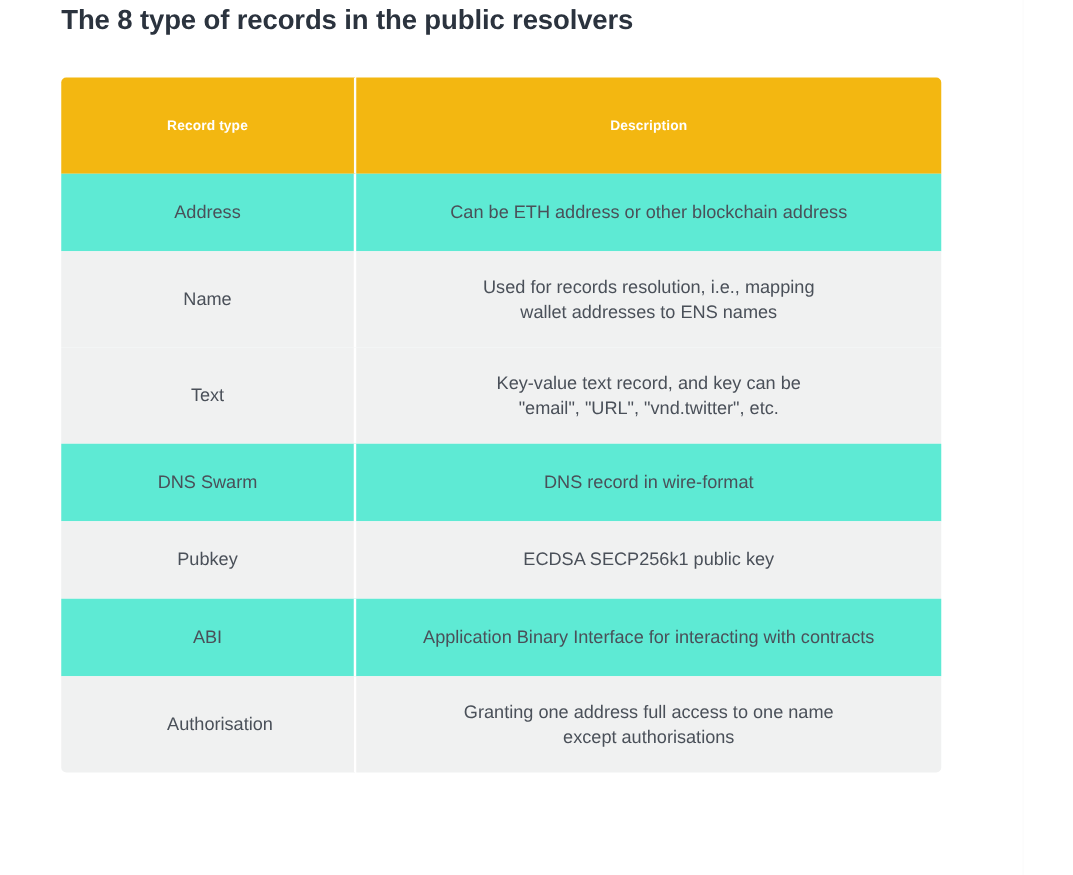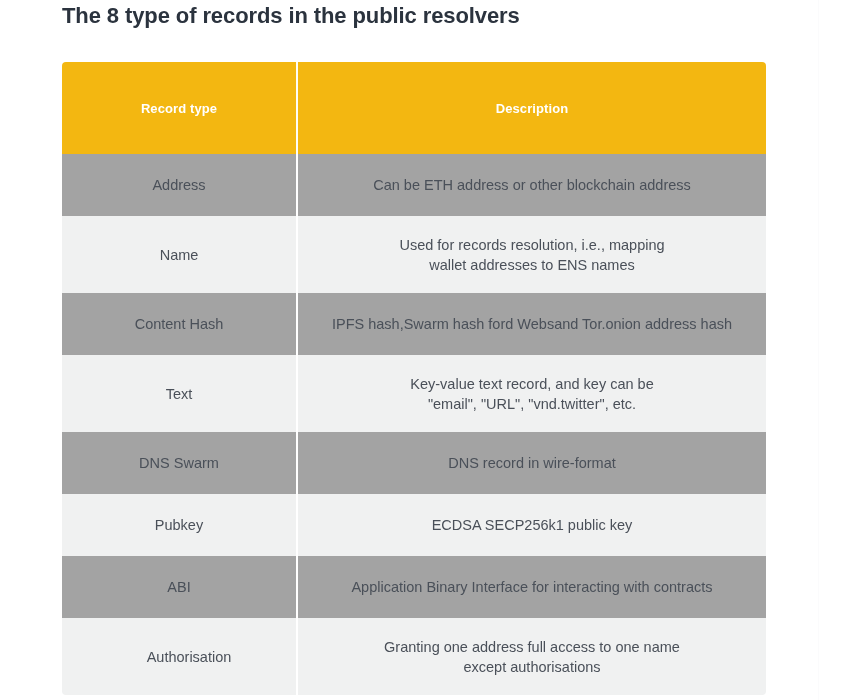--- a/index.html
+++ b/index.html
@@ -20,21 +20,21 @@
     position: absolute;
     top: 0;
     left: 818px;
     width: 1px;
     height: 700px;
     background: #fbfbfc;
   }
 
   .content {
     position: absolute;
-    left: 62px;
+    left: 49px;
     top: 0;
     width: 702px;
   }
 
   .page-title {
     margin: 0;
     padding: 0;
     font-size: 22px;
     line-height: 30px;
     font-weight: bold;
@@ -56,23 +56,23 @@
   .records-table th,
   .records-table td {
     padding: 0;
     vertical-align: middle;
     text-align: center;
   }
 
   thead th {
     background: #f3b711;
     color: #ffffff;
-    font-size: 13px;
+    font-size: 11px;
     font-weight: bold;
-    height: 92px;
+    height: 77px;
     letter-spacing: 0.1px;
     margin-left: 27px;
   }
   thead th.col-type {
     width: 234px;
     border-right: 2px solid #fdfdf8;
     border-radius: 4px 0 0 0;
   }
   thead th.col-desc {
     width: 468px;
@@ -87,21 +87,21 @@
   }
   tbody tr td.col-type {
     width: 234px;
     border-right: 2px solid #ffffff;
   }
   tbody tr td.col-desc {
     width: 468px;
   }
 
   tbody tr.row-odd td {
-    background: #a3a3a3;
+    background: #5eead4;
   }
   tbody tr.row-even td {
     background: #f0f1f1;
   }
 
   tbody tr.two-line td {
     height: 77px;
   }
 
   tbody tr:last-child td.col-type {
@@ -142,26 +142,20 @@
       </tr>
 
       <tr class="row-even two-line">
         <td class="col-type">Name</td>
         <td class="col-desc">
           <span class="cell-line">Used for records resolution, i.e., mapping</span>
           <span class="cell-line">wallet addresses to ENS names</span>
         </td>
       </tr>
 
-      <tr class="row-odd">
-        <td class="col-type">Content Hash</td>
-        <td class="col-desc">
-          <span class="cell-line">IPFS hash,Swarm hash ford Websand Tor.onion address hash</span>
-        </td>
-      </tr>
 
       <tr class="row-even two-line">
         <td class="col-type">Text</td>
         <td class="col-desc">
           <span class="cell-line">Key-value text record, and key can be</span>
           <span class="cell-line">"email", "URL", "vnd.twitter", etc.</span>
         </td>
       </tr>
 
       <tr class="row-odd">

